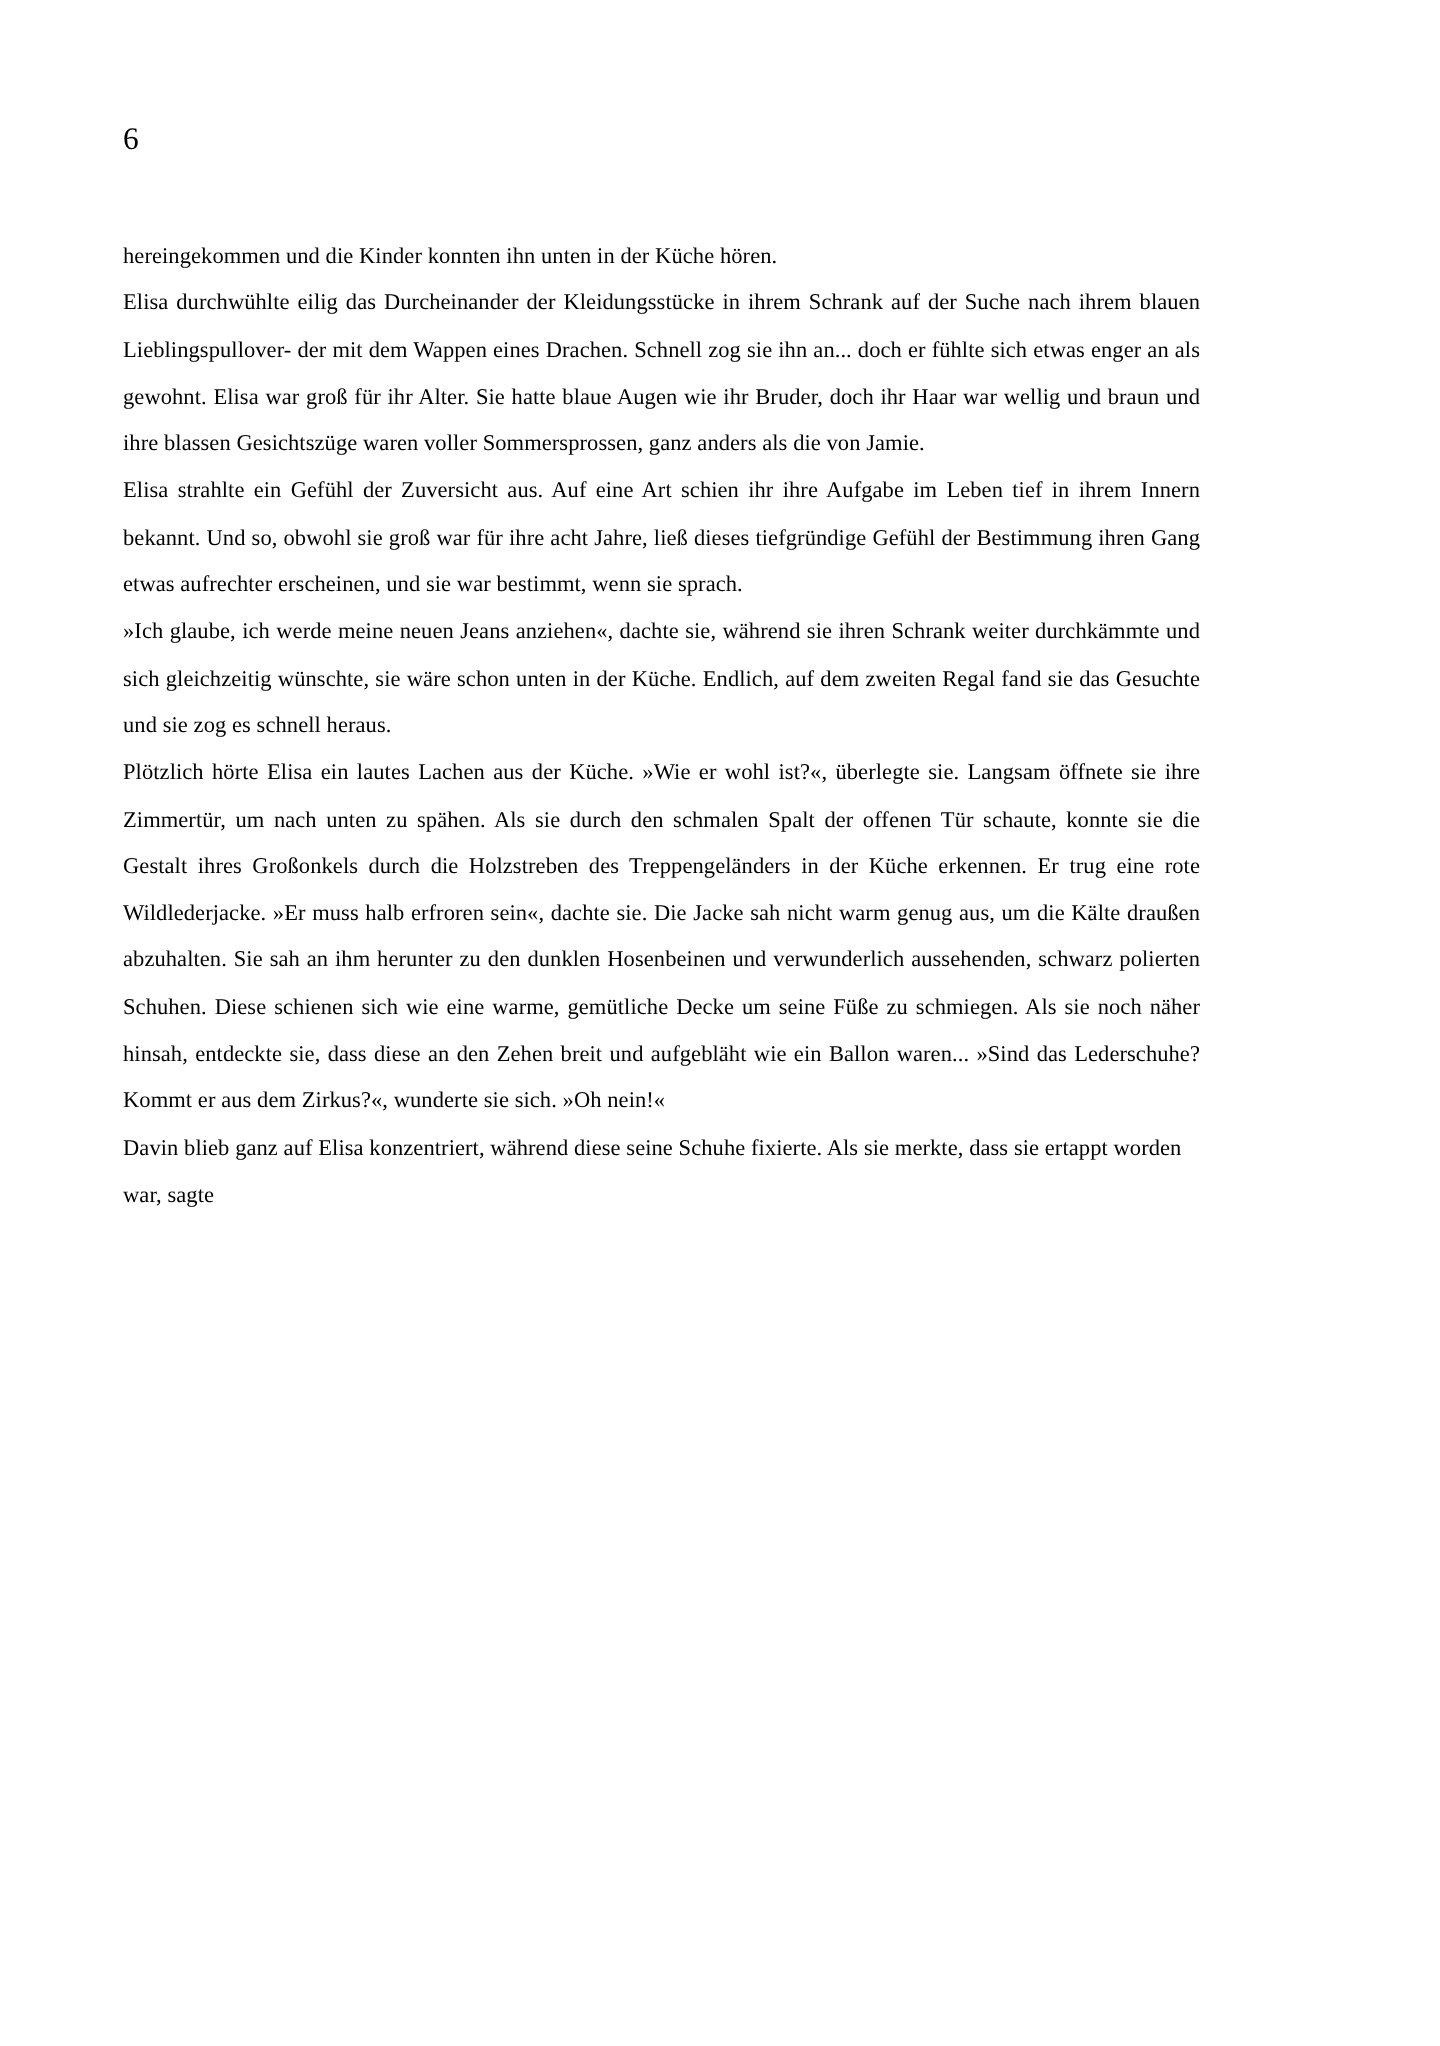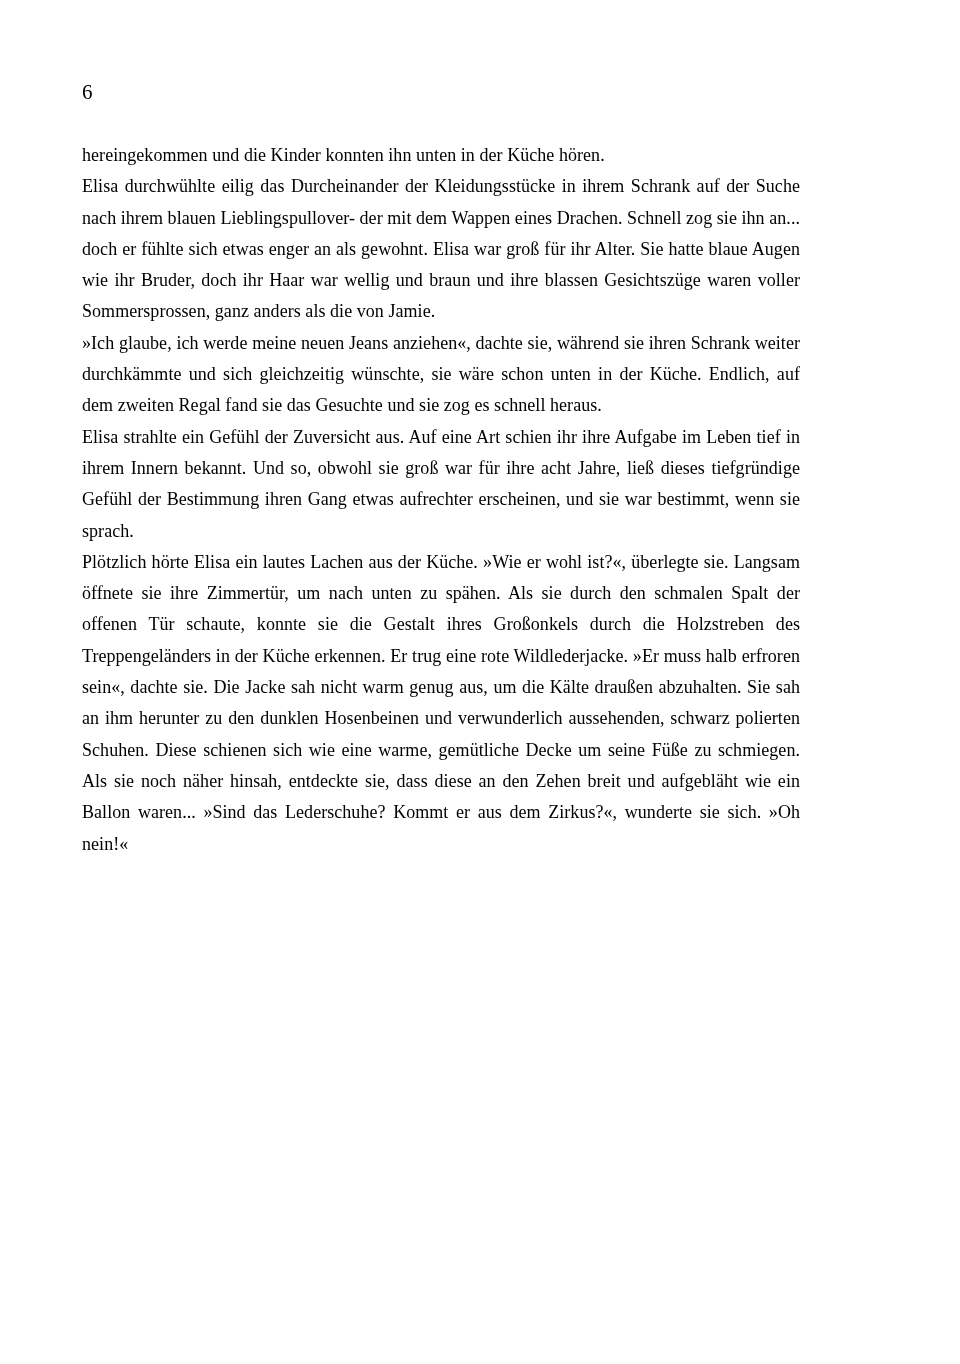--- a/index.html
+++ b/index.html
@@ -43,24 +43,24 @@
     width: 800px;
     text-align: center;
     font-size: 21px;
     line-height: 28px;
     padding-left: 80px;
     box-sizing: border-box;
     letter-spacing: 0.4px;
   }
   .body-text {
     position: absolute;
-    top: 140px;
+    top: 156px;
     left: 82px;
     width: 718px;
-    font-size: 18px;
+    font-size: 15px;
     line-height: 31.3px;
     text-align: justify;
     text-justify: inter-word;
     letter-spacing: 0.05px;
   }
   .body-text p {
     margin: 0;
     text-indent: 0;
   }
   .body-text p.last {
@@ -72,18 +72,19 @@
 
 <div class="page">
 
   <div class="header">
     <div class="page-number">6</div>
   </div>
 
   <div class="body-text">
     <p>hereingekommen und die Kinder konnten ihn unten in der Küche hören.</p>
     <p>Elisa durchwühlte eilig das Durcheinander der Kleidungsstücke in ihrem Schrank auf der Suche nach ihrem blauen Lieblingspullover- der mit dem Wappen eines Drachen. Schnell zog sie ihn an... doch er fühlte sich etwas enger an als gewohnt. Elisa war groß für ihr Alter. Sie hatte blaue Augen wie ihr Bruder, doch ihr Haar war wellig und braun und ihre blassen Gesichtszüge waren voller Sommersprossen, ganz anders als die von Jamie.</p>
+    <p>Elisa strahlte ein Gefühl der Zuversicht aus. Auf eine Art schien ihr ihre Aufgabe im Leben tief in ihrem Innern bekannt. Und so, obwohl sie groß war für ihre acht Jahre, ließ dieses tiefgründige Gefühl der Bestimmung ihren Gang etwas aufrechter erscheinen, und sie war bestimmt, wenn sie sprach.</p>
     <p>»Ich glaube, ich werde meine neuen Jeans anziehen«, dachte sie, während sie ihren Schrank weiter durchkämmte und sich gleichzeitig wünschte, sie wäre schon unten in der Küche. Endlich, auf dem zweiten Regal fand sie das Gesuchte und sie zog es schnell heraus.</p>
-    <p>Elisa strahlte ein Gefühl der Zuversicht aus. Auf eine Art schien ihr ihre Aufgabe im Leben tief in ihrem Innern bekannt. Und so, obwohl sie groß war für ihre acht Jahre, ließ dieses tiefgründige Gefühl der Bestimmung ihren Gang etwas aufrechter erscheinen, und sie war bestimmt, wenn sie sprach.</p>
     <p>Plötzlich hörte Elisa ein lautes Lachen aus der Küche. »Wie er wohl ist?«, überlegte sie. Langsam öffnete sie ihre Zimmertür, um nach unten zu spähen. Als sie durch den schmalen Spalt der offenen Tür schaute, konnte sie die Gestalt ihres Großonkels durch die Holzstreben des Treppengeländers in der Küche erkennen. Er trug eine rote Wildlederjacke. »Er muss halb erfroren sein«, dachte sie. Die Jacke sah nicht warm genug aus, um die Kälte draußen abzuhalten. Sie sah an ihm herunter zu den dunklen Hosenbeinen und verwunderlich aussehenden, schwarz polierten Schuhen. Diese schienen sich wie eine warme, gemütliche Decke um seine Füße zu schmiegen. Als sie noch näher hinsah, entdeckte sie, dass diese an den Zehen breit und aufgebläht wie ein Ballon waren... »Sind das Lederschuhe? Kommt er aus dem Zirkus?«, wunderte sie sich. »Oh nein!«</p>
+    <p class="last">Davin blieb ganz auf Elisa konzentriert, während diese seine Schuhe fixierte. Als sie merkte, dass sie ertappt worden war, sagte</p>
   </div>
 
 </div>
 
 </body></html>

